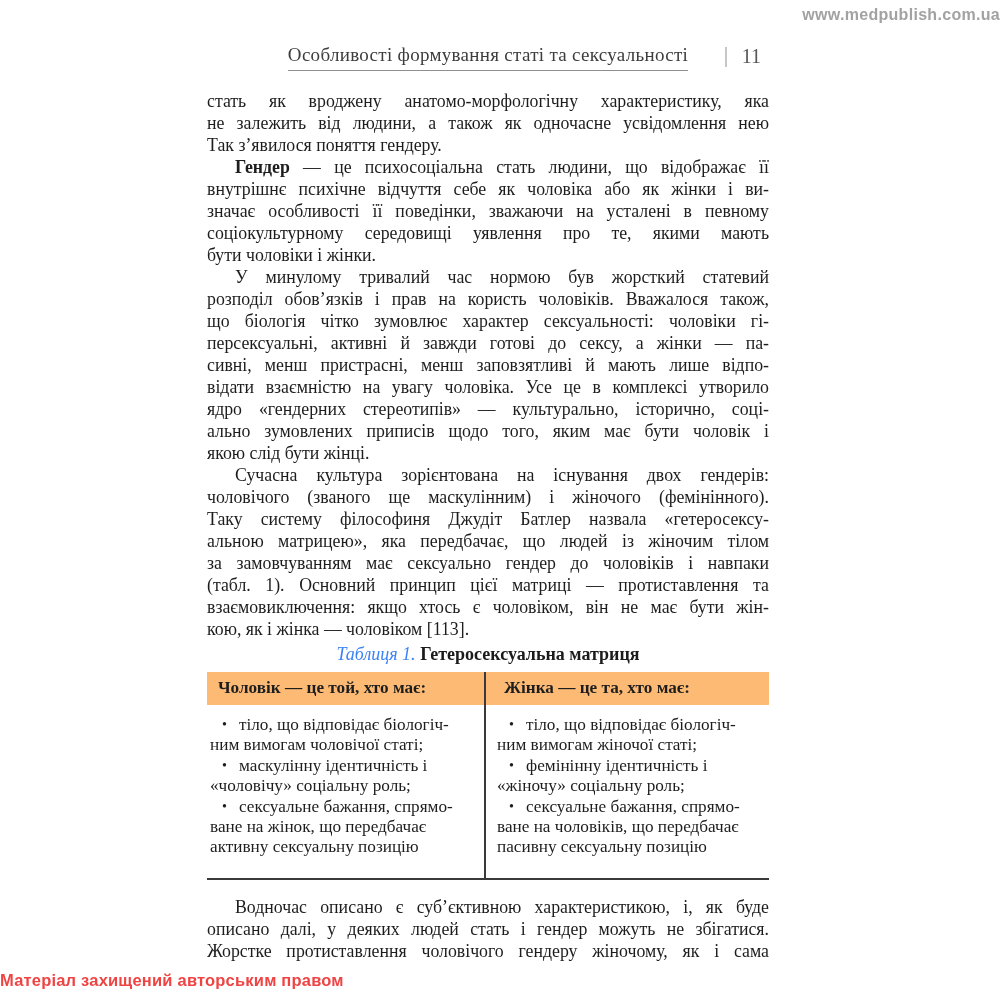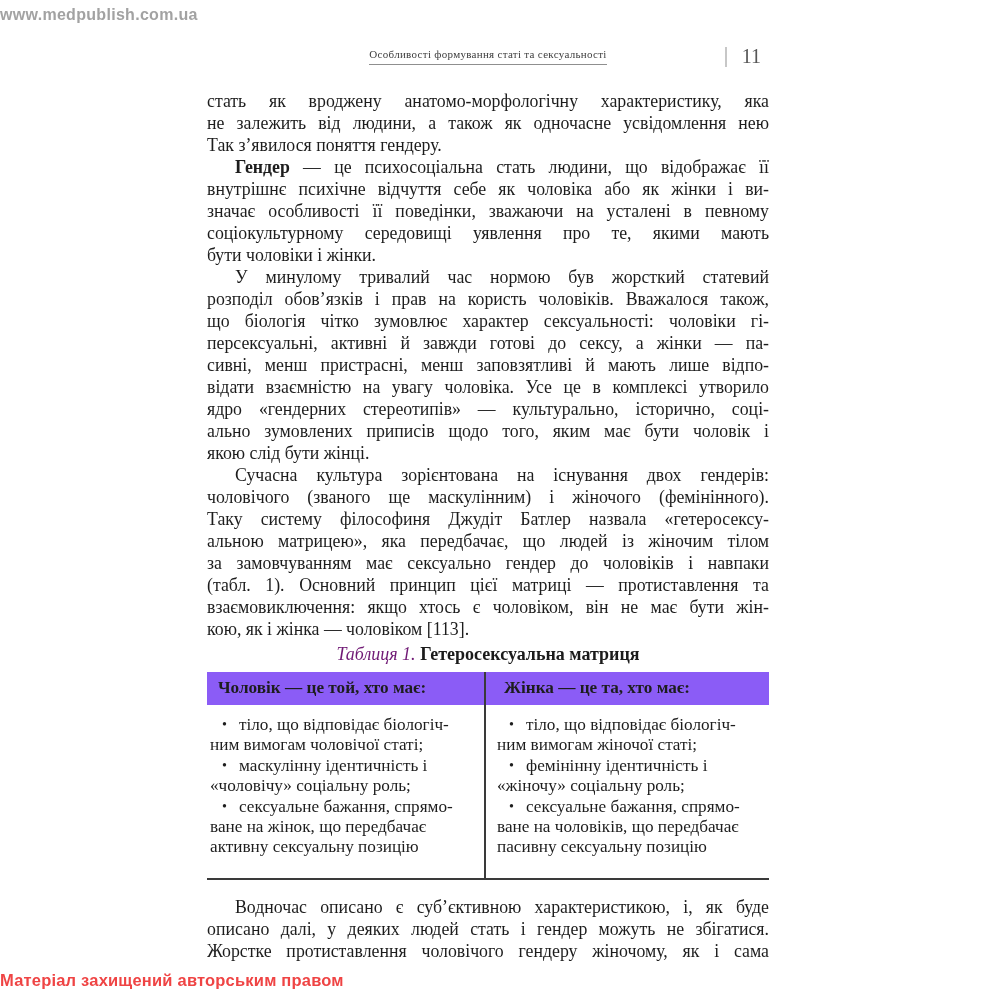--- a/index.html
+++ b/index.html
@@ -1,51 +1,51 @@
 <!DOCTYPE html>
 <html><head>
 <meta charset="utf-8">
 <style>
   html,body { margin:0; padding:0; background:#ffffff; }
   .page {
     position:relative; width:1000px; height:1000px; background:#ffffff;
     font-family:"Liberation Serif", serif; color:#1d1d1d; overflow:hidden;
   }
   .site-url {
-    padding-top:6px; text-align:left;
+    padding-top:6px; text-align:right;
     font-family:"Liberation Sans", sans-serif; font-weight:700;
     font-size:16px; color:#a2a2a2; letter-spacing:0.3px;
   }
   .content { position:absolute; left:207px; top:44px; width:562px; }
 
   .page-header { position:relative; height:32px; text-align:center; }
   .page-title {
-    display:inline-block; font-size:11px; color:#3d3d3d;
+    display:inline-block; font-size:19px; color:#3d3d3d;
     border-bottom:1px solid #8f8f8f; padding-bottom:4px; letter-spacing:0.3px;
   }
   .page-num-wrap { position:absolute; right:8px; top:1px; display:flex; align-items:center; gap:15px;font-family:Liberation Serif, serif; }
   .page-num-bar { width:2px; height:20px; background:#c7c7c7; }
   .page-num { font-size:20px; color:#565656; }
 
   .bodytext { margin-top:14px; font-size:17.8px; line-height:22px; }
   .para .line { text-align:justify; text-align-last:justify; }
   .para .line.endline { text-align-last:left; }
   .para.indent .line:first-child { text-indent:28px; }
 
   .table-caption { margin-top:4px; text-align:center; font-size:18px; }
-  .caption-label { font-style:italic; color:#701a75; }
+  .caption-label { font-style:italic; color:#3b82f6; }
   .caption-title { font-weight:700; color:#1b1b1b; }
 
   .matrix-table {
     margin-top:7px; display:grid; grid-template-columns:277px 285px;
     border-bottom:2px solid #3a3a3a; font-size:17.2px; line-height:20px;
   }
   .t-cell-left  { padding-left:3px; padding-right:10px; }
   .t-cell-right { border-left:2px solid #3a3a3a; padding-left:11px; padding-right:4px; }
-  .t-head { background:#8b5cf6; font-weight:700; padding-top:6px; padding-bottom:7px; }
+  .t-head { background:#fdba74; font-weight:700; padding-top:6px; padding-bottom:7px; }
   .t-head.t-cell-left  { padding-left:11px; }
   .t-head.t-cell-right { padding-left:18px; }
   .t-body { padding-top:9px; padding-bottom:21px; }
   .cline.bullet { padding-left:12px; }
   .blt { display:inline-block; width:17px; font-size:0.82em; vertical-align:1px; }
 
   .aftertext { margin-top:16px; font-size:17.8px; line-height:22px; }
 
   .page-footer {
     position:absolute; left:0; right:0; bottom:10px; text-align:left;

